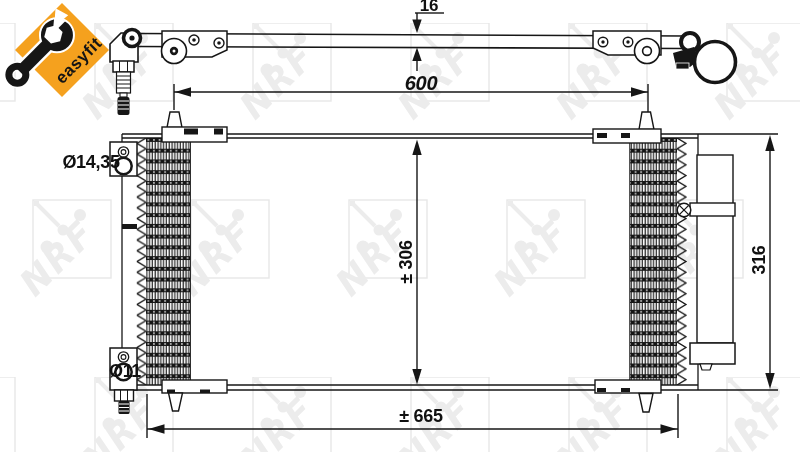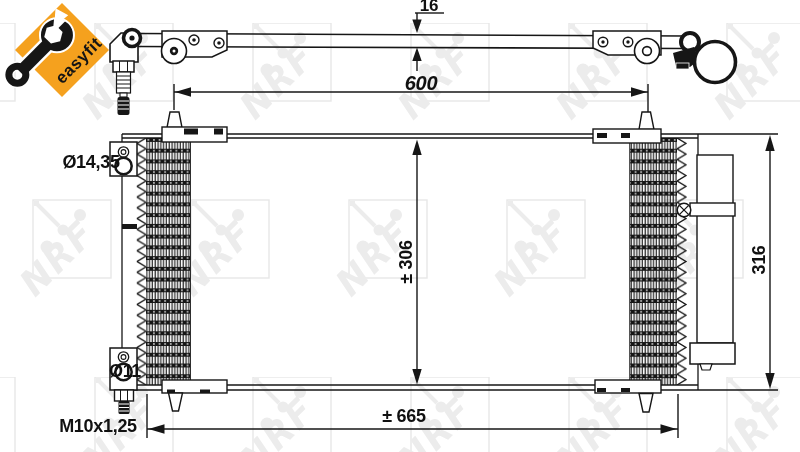--- a/index.html
+++ b/index.html
@@ -237,18 +237,17 @@
           <circle cx="72" cy="50" r="16.5"></circle>
         </clipPath>
       </defs>
   </svg>
   <span class="easyfit-label">easyfit</span>
 
   <div class="dim" id="lbl-16" style="left:429px;top:6px;">16</div>
   <div class="dim" id="lbl-600" style="left:421px;top:83px;">600</div>
   <div class="dim rot" id="lbl-306" style="left:406px;top:262px;">± 306</div>
   <div class="dim rot" id="lbl-316" style="left:759px;top:260px;">316</div>
-  <div class="dim" id="lbl-665" style="left:404px;top:416px;">± 665</div>
+  <div class="dim" id="lbl-665" style="left:421px;top:416px;">± 665</div>
   <div class="dim" id="lbl-d1435" style="left:91px;top:162px;">Ø14,35</div>
   <div class="dim" id="lbl-d11" style="left:89px;top:371px;margin-left:36px;">Ø11</div>
-  <div class="dim" id="lbl-m10" style="left:98px;top:426px;">M10x1,25</div>
 
 </div>
 
 </body></html>

